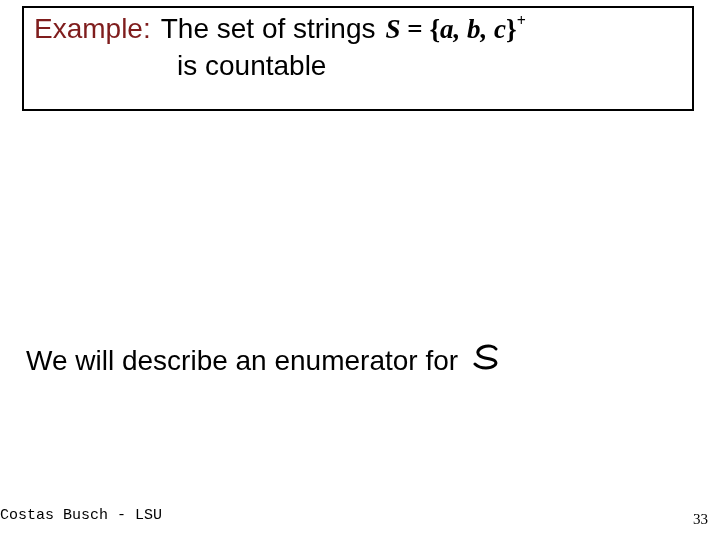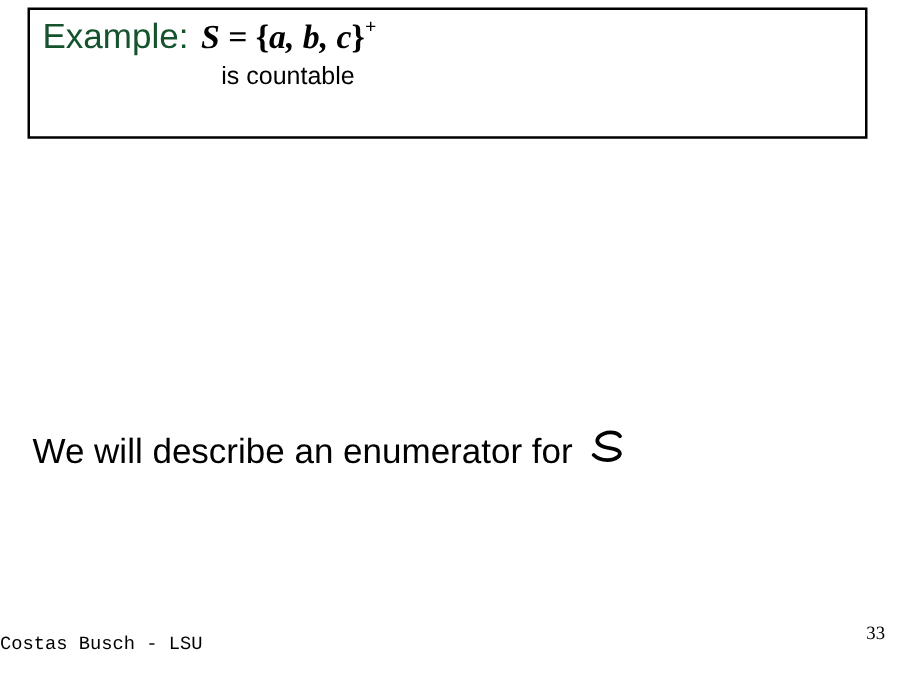--- a/index.html
+++ b/index.html
@@ -29,38 +29,38 @@
   }
   .line1 {
     display: flex;
     align-items: baseline;
     gap: 10px;
     font-size: 28px;
     line-height: 1.2;
     white-space: nowrap;
   }
   .example-label {
-    color: #14532d;
+    color: #7f1d1d;
   }
   .math {
     font-family: Georgia, "Times New Roman", serif;
     font-style: italic;
     font-size: 27px;
     font-weight: bold;
   }
   .braces { font-style: normal; }
   .sup {
     font-size: 16px;
     vertical-align: super;
     font-style: normal;
     position: relative;
     top: -2px;
   }
   .line2 {
-    font-size: 20px;
+    font-size: 28px;
     margin-left: 143px;
     margin-top: 4px;
   }
   .approach {
     position: absolute;
     left: 30px;
     top: 280px;
     font-size: 28px;
     color: #008000;
   }
@@ -81,35 +81,36 @@
     right: 0;
     bottom: 16px;
     text-align: left;
     font-family: Liberation Mono, monospace;
     font-size: 15px;
     color: #000;
   }
   .pagenum {
     position: absolute;
     right: 12px;
-    bottom: 24px;
+    bottom: 12px;
     font-family: "Times New Roman", Times, serif;
     font-size: 15px;
     color: #000;
   }
   .svg-s-small { display: inline-block; vertical-align: -4px; }
 </style>
 </head>
 <body>
 
 <div class="slide">
 
   <div class="box">
     <div class="line1">
       <span class="example-label">Example:</span>
+      <span>The set of strings</span>
       <span class="math">
         <span>S</span><span class="braces"> = </span><span class="braces">{</span><span>a, b, c</span><span class="braces">}</span><span class="sup">+</span>
       </span>
     </div>
     <div class="line2">is countable</div>
   </div>
 
 
   <div class="body-text">
     <span>We will describe an enumerator for</span>

